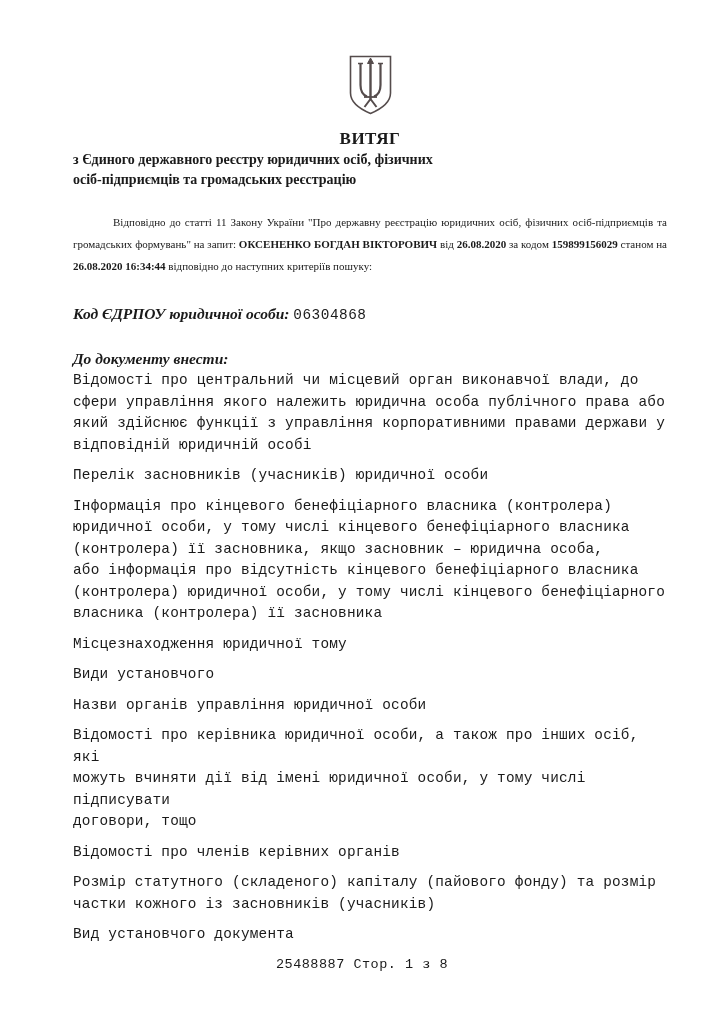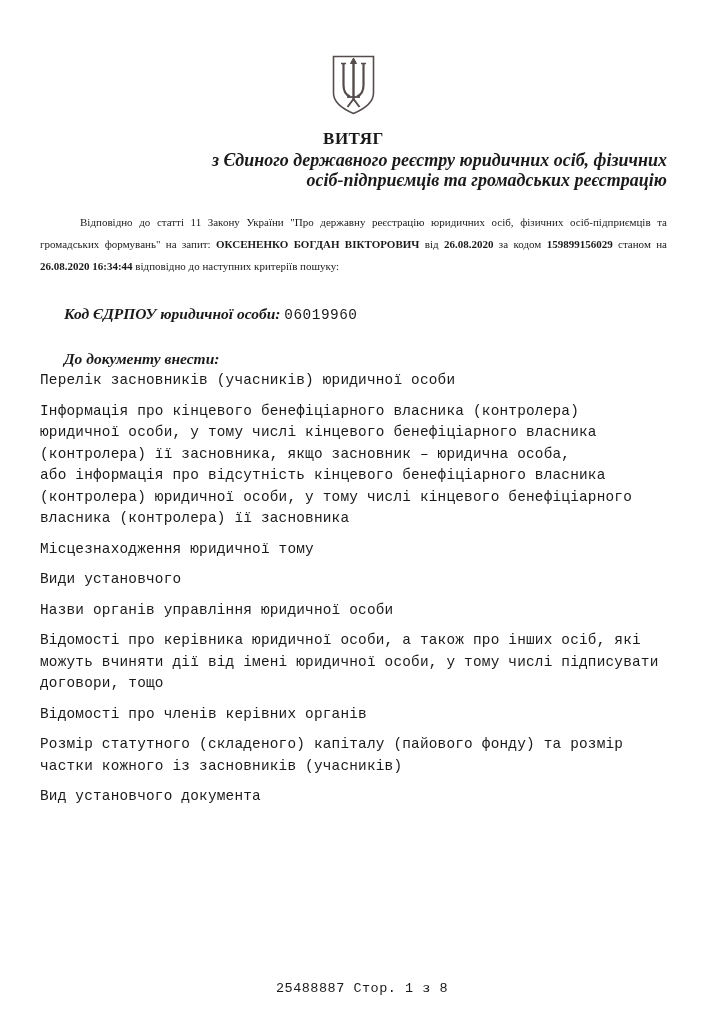--- a/index.html
+++ b/index.html
@@ -1,21 +1,21 @@
 <!DOCTYPE html>
 <html><head>
 <meta charset="utf-8">
 <style>
   html, body { margin: 0; padding: 0; background: #ffffff; }
   .page {
     position: relative;
     width: 724px;
     height: 1024px;
     box-sizing: border-box;
-    padding: 54px 57px 0 40px;
+    padding: 54px 57px 0 73px;
     background: #ffffff;
     color: #1a1a1a;
     overflow: hidden;
     font-family: "Liberation Serif", "DejaVu Serif", serif;
   }
   .emblem-wrap {
     width: 47px;
     height: 62px;
     margin: 0 auto 12px auto;
   }
@@ -23,43 +23,41 @@
   .doc-title {
     margin: 0;
     text-align: center;
     font-size: 17px;
     font-weight: bold;
     line-height: 22px;
     letter-spacing: 0.5px;
   }
   .doc-subtitle {
     margin: 0;
-    text-align: right;
-    font-size: 18px;
+    text-align: left;
+    font-size: 14px;
     font-weight: bold;
     line-height: 20px;
-    font-style: italic;
   }
   .intro {
     margin: 21px 0 0 0;
     text-align: justify;
     text-indent: 40px;
     font-size: 11px;
     line-height: 22px;
   }
   .intro .b { font-weight: bold; }
   .label-row {
     margin: 27px 0 0 0;
     font-size: 15.5px;
     line-height: 20px;
   }
   .label-bi {
     font-weight: bold;
     font-style: italic;
-    margin-left: 24px;
   }
   .mono {
     font-family: "Liberation Mono", "DejaVu Sans Mono", monospace;
   }
   .code-value {
     font-size: 14.4px;
     letter-spacing: 0.5px;
   }
   .include-heading { margin-top: 24px; }
   .criteria { margin-top: 1px; }
@@ -67,21 +65,21 @@
     margin: 0 0 9px 0;
     font-size: 14.4px;
     line-height: 21.5px;
     white-space: pre-line;
     letter-spacing: 0.2px;
   }
   .page-footer {
     position: absolute;
     left: 0;
     right: 0;
-    bottom: 28px;
+    bottom: 52px;
     text-align: center;
     font-size: 13.5px;
     letter-spacing: 0.5px;
     color: #1a1a1a;
   }
 </style>
 </head>
 <body>
 
 <div class="page">
@@ -100,28 +98,32 @@
   </div>
 
   <h1 class="doc-title">ВИТЯГ</h1>
   <div class="doc-subtitle">з Єдиного державного реєстру юридичних осіб, фізичних</div>
   <div class="doc-subtitle">осіб-підприємців та громадських реєстрацію</div>
 
   <p class="intro"><span>Відповідно до статті 11 Закону України "Про державну реєстрацію юридичних осіб, фізичних осіб-підприємців та громадських формувань" на запит: </span><span class="b">ОКСЕНЕНКО БОГДАН ВІКТОРОВИЧ</span><span> від </span><span class="b">26.08.2020</span><span> за кодом </span><span class="b">159899156029</span><span> станом на </span><span class="b">26.08.2020 16:34:44</span><span> відповідно до наступних критеріїв пошуку:</span></p>
 
   <div class="label-row">
     <span class="label-bi">Код ЄДРПОУ юридичної особи:</span>
-    <span class="mono code-value">06019960</span>
+    <span class="mono code-value">06304868</span>
   </div>
 
   <div class="label-row include-heading">
     <span class="label-bi">До документу внести:</span>
   </div>
 
   <div class="criteria mono">
+    <p>Відомості про центральний чи місцевий орган виконавчої влади, до
+сфери управління якого належить юридична особа публічного права або
+який здійснює функції з управління корпоративними правами держави у
+відповідній юридичній особі</p>
     <p>Перелік засновників (учасників) юридичної особи</p>
     <p>Інформація про кінцевого бенефіціарного власника (контролера)
 юридичної особи, у тому числі кінцевого бенефіціарного власника
 (контролера) її засновника, якщо засновник – юридична особа,
 або інформація про відсутність кінцевого бенефіціарного власника
 (контролера) юридичної особи, у тому числі кінцевого бенефіціарного
 власника (контролера) її засновника</p>
     <p>Місцезнаходження юридичної тому</p>
     <p>Види установчого</p>
     <p>Назви органів управління юридичної особи</p>

